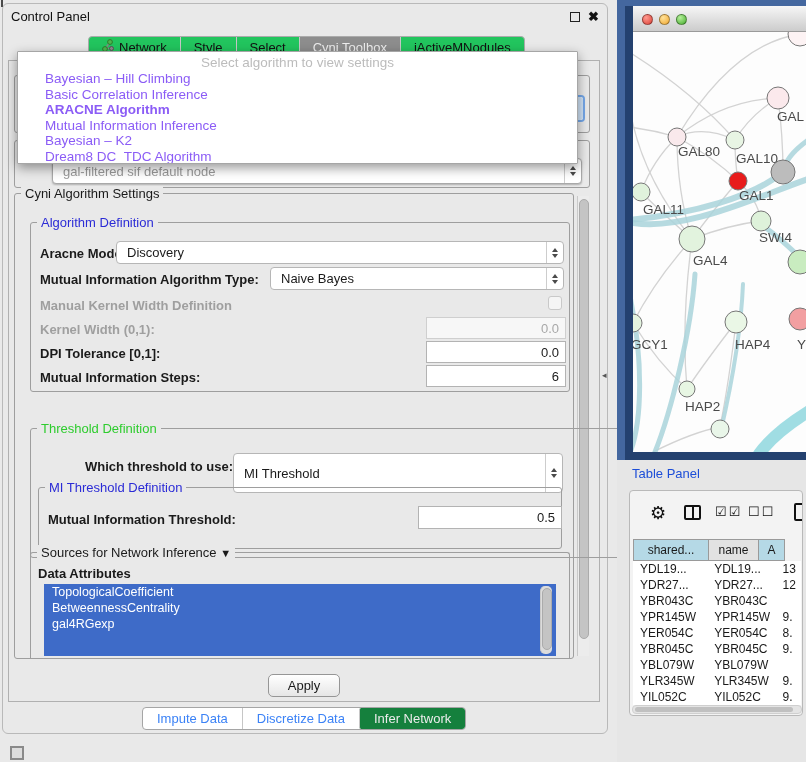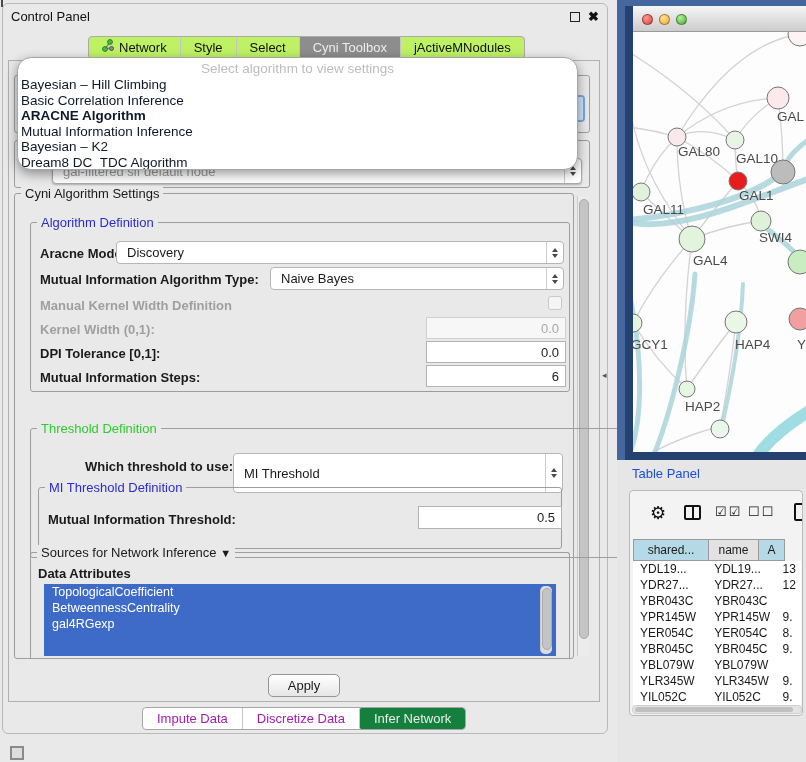--- a/index.html
+++ b/index.html
@@ -11,21 +11,21 @@
   .abs { position:absolute; }
 
   
   .cp { left:2px; top:3px; width:606px; height:731px; background:#e9e9e9;
         border:1px solid #b9b9b9; border-radius:6px; }
   .cp-title { left:2px; top:3px; width:606px; height:28px; line-height:28px;
         padding-left:9px; font-size:13px; color:#111; }
   .win-float { right:216px; top:12px; width:10px; height:10px; border:1.5px solid #222; right:auto; left:570px; }
   .win-close { left:588px; top:9px; font-size:13px; font-weight:bold; color:#111; }
 
-  .tabs { left:88px; top:36px; height:23px; display:flex; background:#bef264;
+  .tabs { left:88px; top:36px; height:23px; display:flex; background:#22c55e;
         border:1px solid #ababab; border-radius:4px; overflow:hidden; font-size:13px; }
   .tab { display:flex; align-items:center; gap:5px; padding:0 13px; line-height:21px;
         border-left:1px solid #c6c6c6; color:#111; }
   .tab:first-child { border-left:none; }
   .tab.sel { background:#8d8d8d; color:#ededed; }
 
   .cp-content { left:8px; top:60px; width:592px; height:642px;
         border:1px solid #b0b0b0; background:#e9e9e9; }
 
   
@@ -54,39 +54,39 @@
   .tf { position:absolute; background:#fff; border:1px solid #b3b3b3; font-size:13px;
         text-align:right; padding-right:6px; display:flex; align-items:center; justify-content:flex-end; }
   .tf.dis { background:#f7f7f7; color:#a8a8a8; border-color:#cfcfcf; }
 
   .chk { position:absolute; width:14px; height:14px; border:1px solid #c9c9c9; border-radius:3px; background:#f5f5f5; }
 
   .sb-v { position:absolute; background:#ececec; border-left:1px solid #c9c9c9; }
   .sb-v .th { position:absolute; left:1px; width:10px; background:#c4c4c4; border-radius:5px; border:1px solid #ababab; }
 
   
-  .popup { left:17px; top:57px; width:561px; height:113px; background:#fff;
-        border:1px solid #a6a6a6; border-radius:14px; box-shadow:0 4px 12px rgba(0,0,0,.4); z-index:30; overflow:hidden; }
+  .popup { left:17px; top:51px; width:561px; height:113px; background:#fff;
+        border:1px solid #a6a6a6; border-radius:1px; box-shadow:0 4px 12px rgba(0,0,0,.4); z-index:30; overflow:hidden; }
   .popup .ph { text-align:center; color:#bcbcbc; font-size:13.5px; line-height:17px; margin-top:2px; }
-  .popup .it { font-size:13.5px; line-height:15.6px; padding-left:3px; color:#0f172a; white-space:nowrap; }
+  .popup .it { font-size:13.5px; line-height:15.6px; padding-left:3px; color:#8b5cf6; white-space:nowrap;margin-left:24px; }
   .popup .it.b { font-weight:bold; }
 
   .arrow-r { display:inline-block; width:0; height:0; border-top:6px solid transparent;
         border-bottom:6px solid transparent; border-left:8px solid #111; vertical-align:-2px; margin-left:6px; }
 
   
   .srclist { position:absolute; background:#3e6bc8; color:#fff; font-size:12.5px; overflow:hidden; }
   .srclist .li { line-height:16px; padding-left:8px; white-space:nowrap; }
 
   .btn { position:absolute; background:linear-gradient(#ffffff,#e6e6e6); border:1px solid #969696;
         border-radius:5px; text-align:left; font-size:13px; display:flex; align-items:center; justify-content:center; }
 
   .btabs { left:142px; top:707px; height:23px; display:flex; background:#fff;
         border:1px solid #a5a5a5; border-radius:4px; overflow:hidden; font-size:13px; }
-  .btab { padding:0 14px; line-height:21px; border-left:1px solid #c6c6c6; color:#a21caf; }
+  .btab { padding:0 14px; line-height:21px; border-left:1px solid #c6c6c6; color:#3b82f6; }
   .btab:first-child { border-left:none; }
   .btab.sel { background:#15803d; color:#ececec; border-radius:2px; }
 
   
   .desktop { left:617px; top:0; width:189px; height:762px; background:#44679f; }
   .right-bottom { left:617px; top:460px; width:189px; height:302px; background:#e6e6e6; }
   .win-shadow-l { left:625px; top:6px; width:8px; height:454px; background:#24416f; }
   .win-shadow-b { left:633px; top:452px; width:173px; height:8px; background:#24416f; }
   .netwin { left:633px; top:6px; width:173px; height:446px; background:#fdfdfd; overflow:hidden; }
   .net-titlebar { position:absolute; left:0; top:0; width:173px; height:26px;

